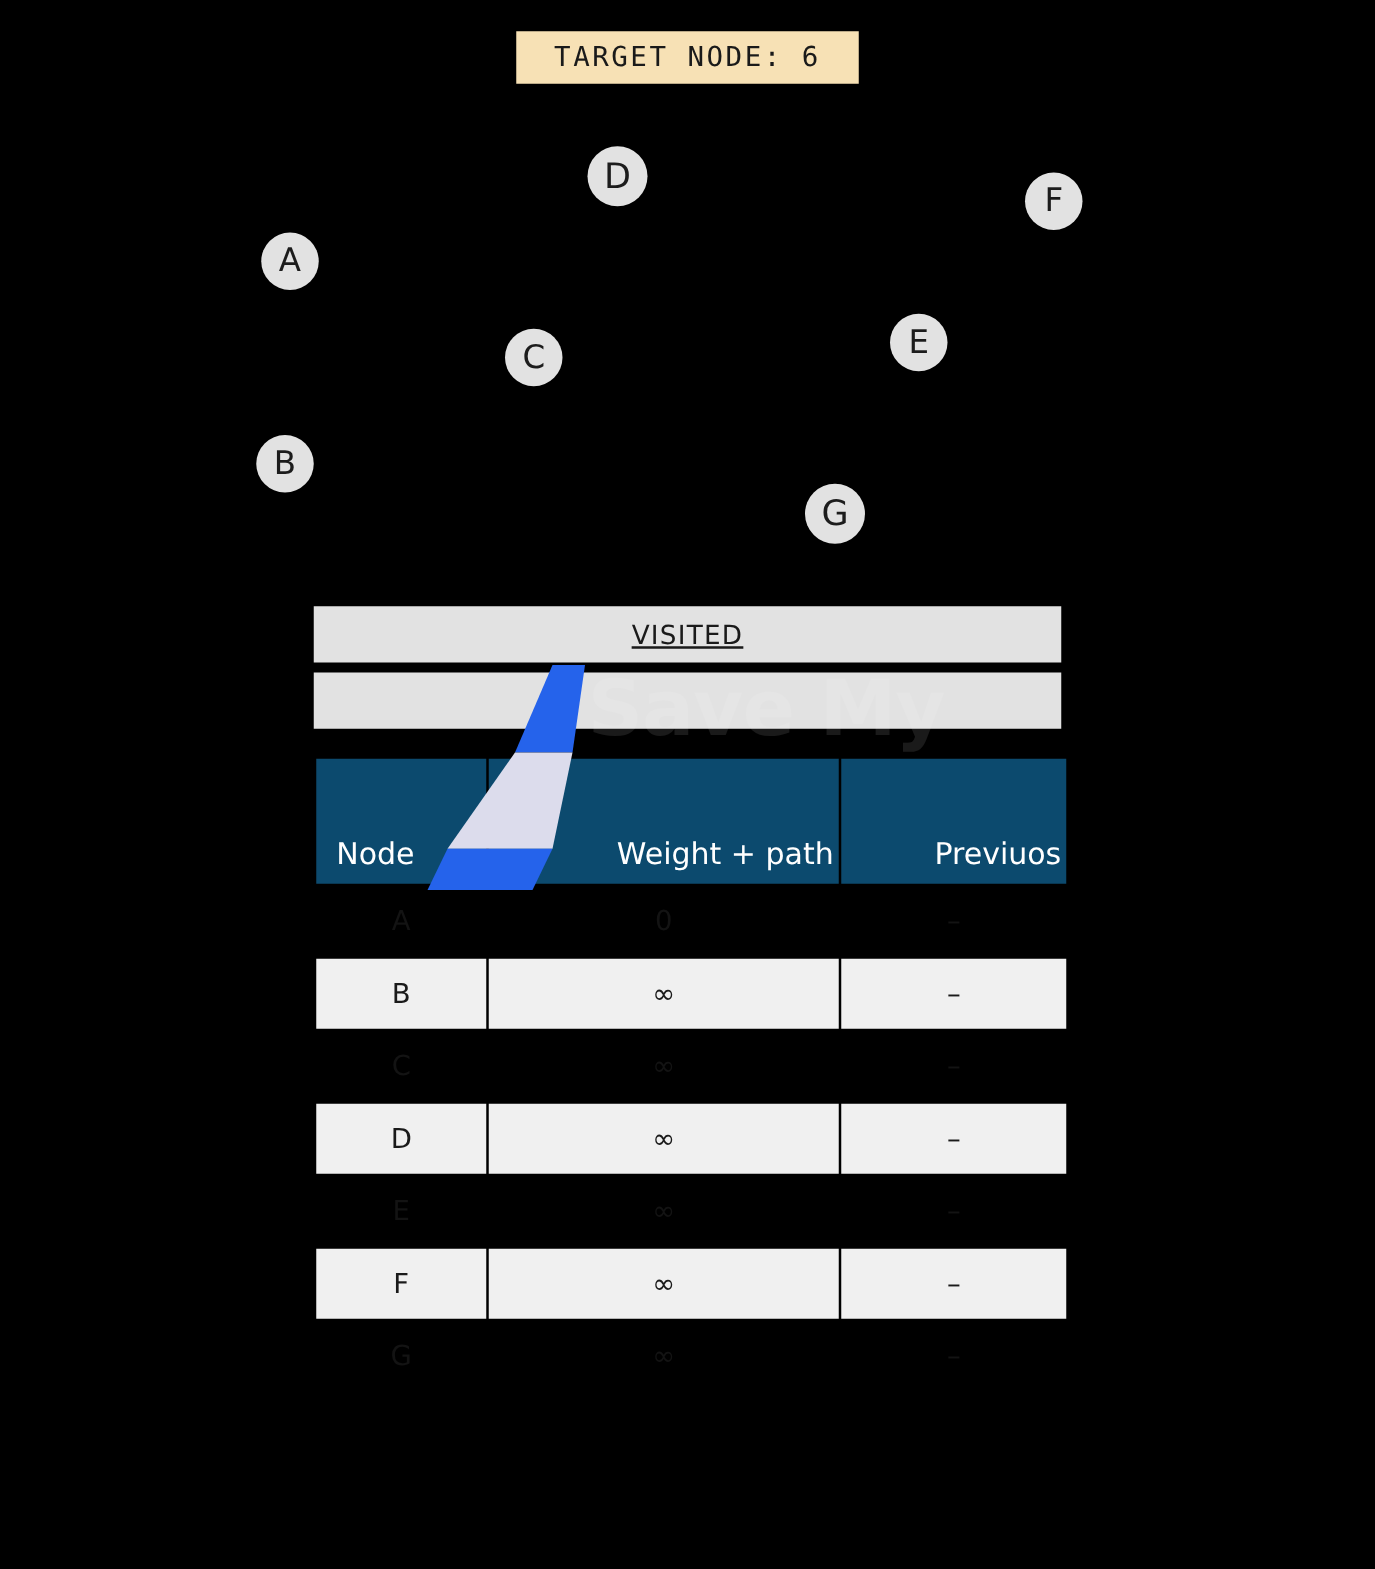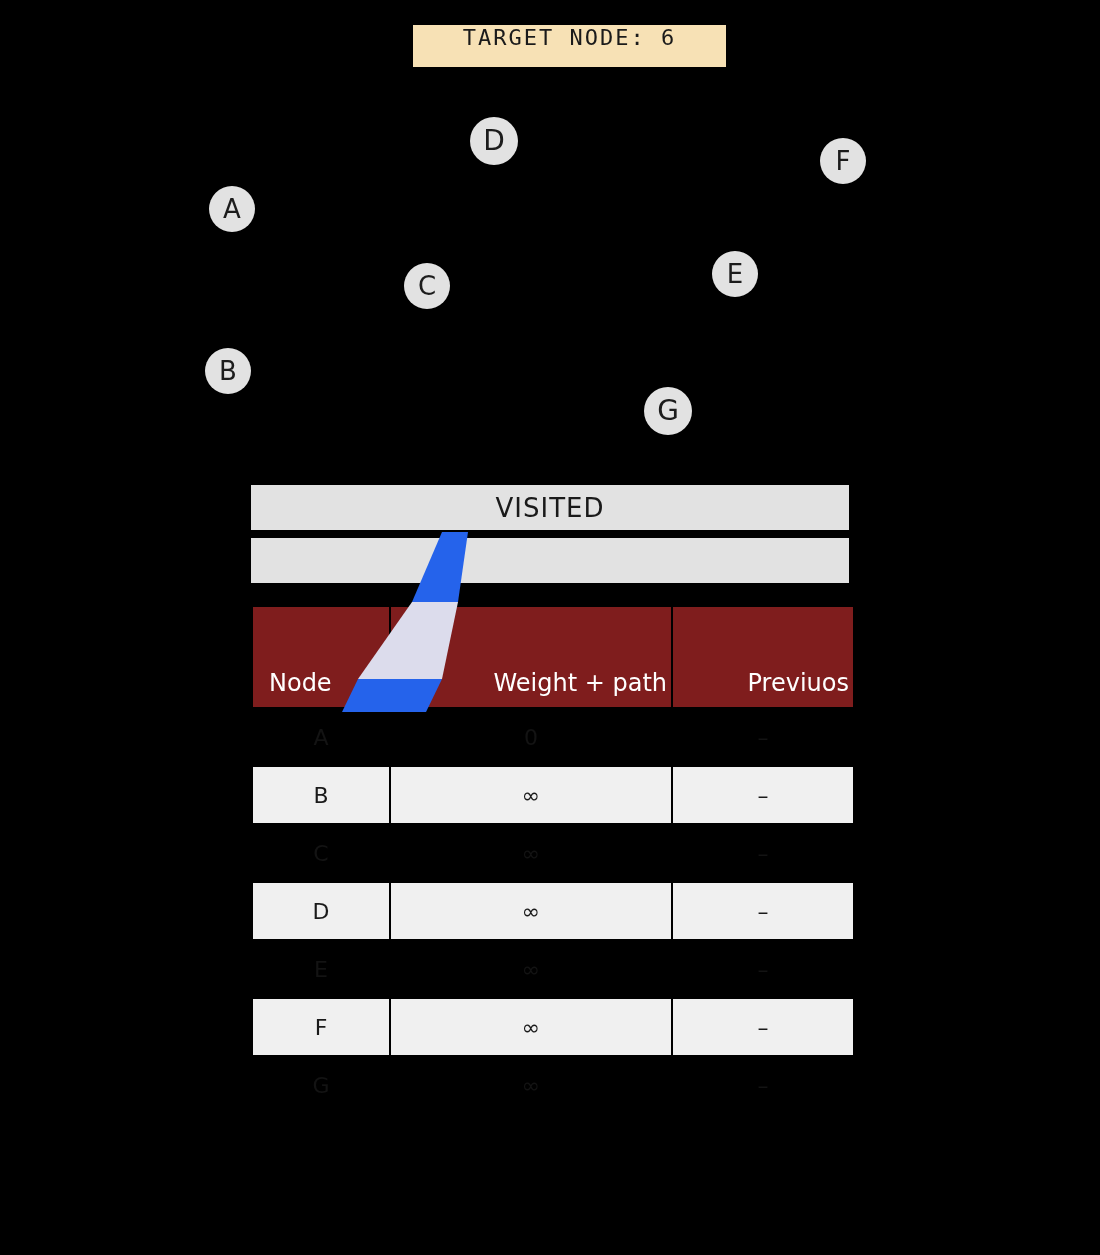--- a/index.html
+++ b/index.html
@@ -13,25 +13,25 @@
     position: relative;
     overflow: hidden;
     font-family: "DejaVu Sans", sans-serif;
   }
 
   
   #target-banner {
     position: absolute;
     left: 413px;
     top: 25px;
-    width: 313px;
+    width: 274px;
     height: 42px;
     background: #f7e1b5;
     display: flex;
-    align-items: flex-start;
+    align-items: center;
     justify-content: center;
   }
   #target-banner .label {
     font-family: "DejaVu Sans Mono", monospace;
     font-size: 22px;
     letter-spacing: 2px;
     color: #1a1a1a;
     white-space: nowrap;
   }
 
@@ -70,23 +70,24 @@
   .visited-bar {
     width: 598px;
     height: 45px;
     background: #e2e2e2;
     display: flex;
     align-items: center;
     justify-content: center;
     box-sizing: border-box;
   }
   .visited-bar .visited-label {
-    font-size: 26px;
+    font-size: 21px;
     letter-spacing: 1px;
     color: #1a1a1a;
+    text-decoration: underline;
   }
 
   .visited-spacer { height: 8px; }
 
   .visited-empty {
     width: 598px;
     height: 45px;
     background: #e2e2e2;
     box-sizing: border-box;
   }
@@ -103,21 +104,21 @@
   table.dijkstra th, table.dijkstra td {
     text-align: center;
     vertical-align: middle;
     box-sizing: border-box;
   }
   table.dijkstra col.c-node    { width: 136px; }
   table.dijkstra col.c-weight  { width: 280px; }
   table.dijkstra col.c-prev    { width: 180px; }
 
   table.dijkstra thead th {
-    background: #7f1d1d;
+    background: #0c4a6e;
     color: #ffffff;
     height: 100px;
     font-weight: 400;
     font-size: 24px;
     padding: 0 4px 10px 4px;
     vertical-align: bottom;
   }
   table.dijkstra thead th.h-node   { text-align: left;   padding-left: 16px; }
   table.dijkstra thead th.h-weight { text-align: right; }
   table.dijkstra thead th.h-prev   { text-align: right;   padding-left: 17px; }
@@ -259,14 +260,15 @@
   </table>
 </div>
 
 <div id="watermark">
   <svg width="200" height="200" viewBox="0 0 200 200" style="position:absolute;left:0;top:-6px;">
     <polygon points="138,8 128,78 82,78 112,8" fill="#2563eb"></polygon>
     <polygon points="128,78 112,155 28,155 82,78" fill="#dcdcec"></polygon>
     <polygon points="112,155 96,188 12,188 28,155" fill="#2563eb"></polygon>
   </svg>
   <div class="wm-text">
+    <span>Save My</span>
   </div>
 </div>
 
 </body></html>

